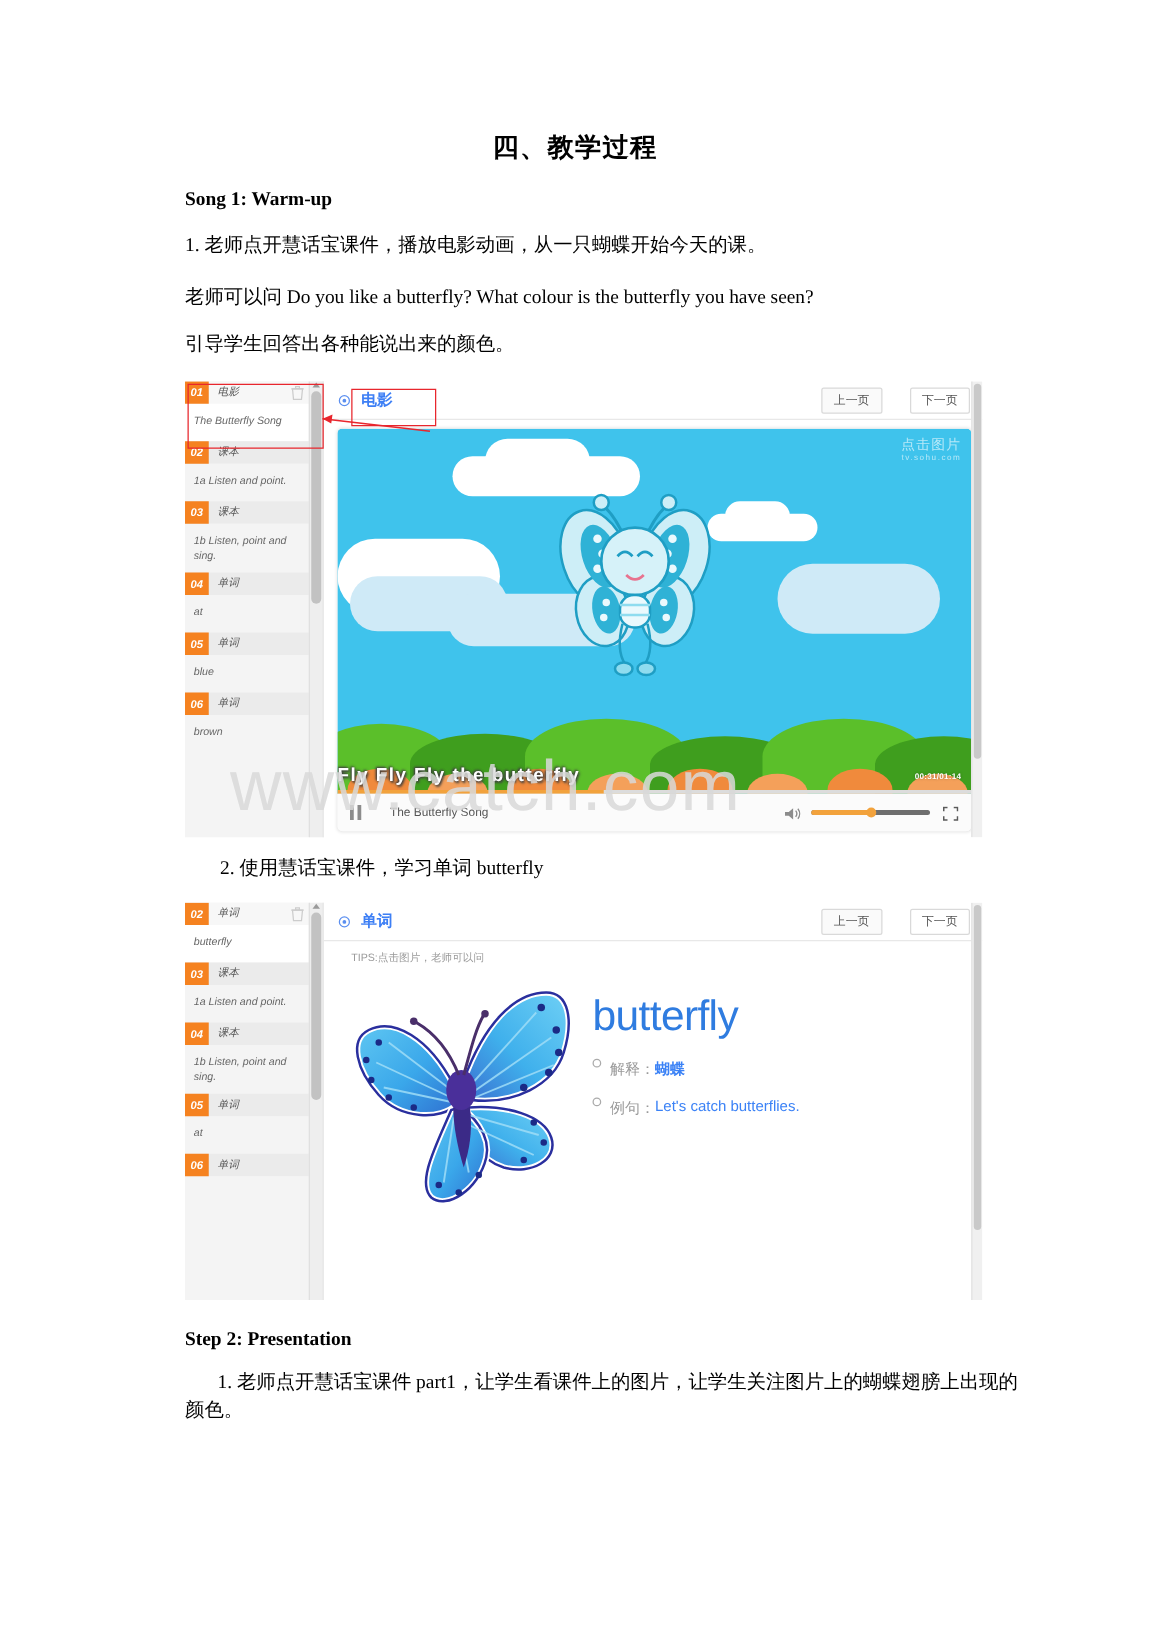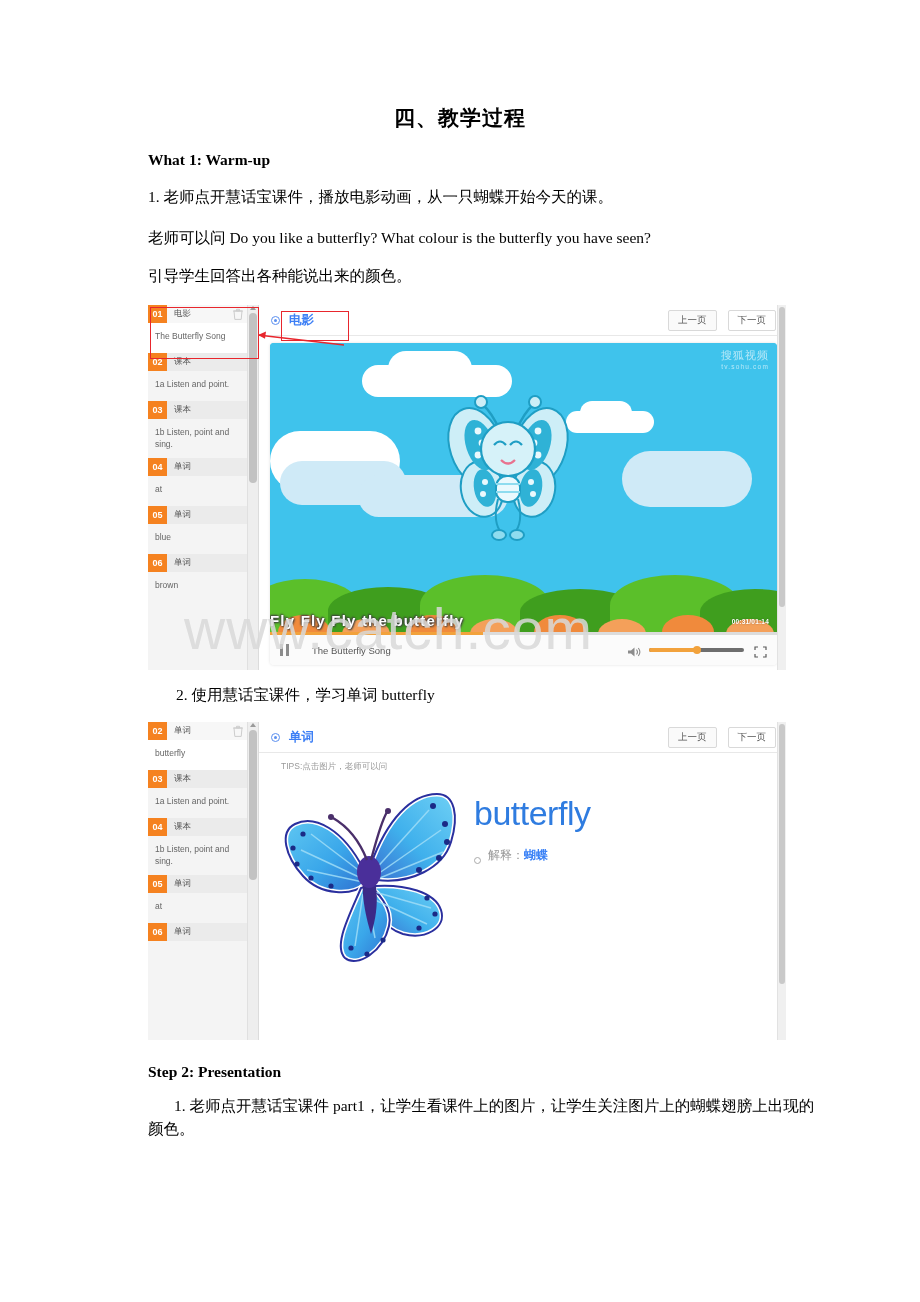--- a/index.html
+++ b/index.html
@@ -46,21 +46,21 @@
 
   
   .sidebar{
     width:110px;flex:0 0 110px;
     background:#f4f4f4;
     position:relative;
     border-right:1px solid #dcdcdc;
     overflow:hidden;
   }
   .sb-list{position:absolute;left:0;top:0;right:10px;}
-  .sb-item{position:relative;}
+  .sb-item{position:relative;font-style:italic;}
   .sb-head{
     display:flex;align-items:center;
     background:#ebebeb;
     height:18px;
   }
   .sb-num{
     background:#f58220;color:#fff;
     font-size:9px;font-weight:bold;
     width:19px;height:18px;line-height:18px;
     text-align:center;
@@ -123,21 +123,21 @@
     background:#5b8ff0;border-radius:50%;
   }
   .head-title{
     font-size:12.5px;font-weight:bold;color:#3d7ff5;
     font-family:"Liberation Sans", sans-serif;
     flex:1 1 auto;
   }
   .pg-btn{
     font-size:9.5px;color:#555;
     border:1px solid #d9d9d9;border-radius:2px;
-    padding:3px 9px;margin-left:11px;
+    padding:3px 9px;margin-left:22px;
     background:#fafafa;
     font-family:"Liberation Sans", sans-serif;
   }
   .pg-btn.alt{background:#fff;}
 
   
   .redbox{position:absolute;border:1.6px solid #e8262d;box-sizing:border-box;}
   .arrow-svg{position:absolute;left:0;top:0;pointer-events:none;}
 
   
@@ -208,21 +208,21 @@
   .card-img{width:215px;flex:0 0 215px;position:relative;height:210px;}
   .card-txt{flex:1 1 auto;padding-top:26px;}
   .w-word{
     font-size:34px;color:#2f7ce0;
     font-family:"Liberation Sans", sans-serif;
     letter-spacing:-0.5px;
   }
   .w-line{
     font-size:12px;color:#444;margin-top:14px;
     font-family:Liberation Sans, sans-serif;
-    display:flex;align-items:flex-end;
+    display:flex;align-items:flex-start;
   }
   .w-bullet{
     width:5px;height:5px;border:1px solid #aaa;border-radius:50%;
     display:inline-block;margin-right:7px;flex:0 0 5px;
   }
   .w-lab{color:#9a9a9a;}
   .w-val{color:#3b82f6;}
   .w-val.b{font-weight:bold;}
 
   
@@ -242,21 +242,21 @@
     white-space:nowrap;
   }
 </style>
 </head>
 <body>
 
 <div class="page">
 
   <div class="doc-title">四、教学过程</div>
 
-  <div class="p bold" style="left:148px;top:148px;">What 1: Warm-up</div>
+  <div class="p bold" style="left:148px;top:148px;">Song 1: Warm-up</div>
   <div class="p" style="left:148px;top:185px;">1. 老师点开慧话宝课件，播放电影动画，从一只蝴蝶开始今天的课。</div>
   <div class="p" style="left:148px;top:264px;">引导学生回答出各种能说出来的颜色。</div>
   <div class="p" style="left:148px;top:226px;">老师可以问 Do you like a butterfly? What colour is the butterfly you have seen?</div>
 
   <div class="shot" id="shot1" style="left:148px;top:305px;width:638px;height:365px;">
     <div class="inner">
 
       <div class="sidebar">
         <div class="sb-list" id="s1-list">
             <div class="sb-item active">
@@ -389,21 +389,21 @@
 
               <rect x="58" y="89" width="24" height="26" rx="11" fill="#eaf9fd" stroke="#1f9ec4" stroke-width="2"></rect>
               <path d="M58 97 h24 M58 105 h24" stroke="#8fdcef" stroke-width="2"></path>
               <path d="M60 112 C 56 128 58 138 62 144" stroke="#1f9ec4" stroke-width="2" fill="none"></path>
               <path d="M80 112 C 84 128 82 138 78 144" stroke="#1f9ec4" stroke-width="2" fill="none"></path>
               <ellipse cx="61" cy="148" rx="7" ry="5" fill="#8fdcef" stroke="#1f9ec4" stroke-width="2"></ellipse>
               <ellipse cx="79" cy="148" rx="7" ry="5" fill="#8fdcef" stroke="#1f9ec4" stroke-width="2"></ellipse>
             </svg>
 
             <div class="sohu">
-              <div class="s1">搜狐视频</div>
+              <div class="s1">点击图片</div>
               <div class="s2">tv.sohu.com</div>
             </div>
 
             <div class="sub">Fly Fly Fly the butterfly</div>
             <div class="vtime">00:31/01:14</div>
           </div>
 
           <div class="progress">
             <div class="fill"></div>
           </div>
@@ -579,20 +579,25 @@
               <circle cx="129" cy="43" r="3" fill="#4a2f6a"></circle>
             </svg>
           </div>
           <div class="card-txt">
             <div class="w-word">butterfly</div>
             <div class="w-line">
               <span class="w-bullet"></span>
               <span class="w-lab">解释：</span>
               <span class="w-val b">蝴蝶</span>
             </div>
+            <div class="w-line">
+              <span class="w-bullet"></span>
+              <span class="w-lab">例句：</span>
+              <span class="w-val">Let's catch butterflies.</span>
+            </div>
           </div>
         </div>
 
         <div class="right-scroll">
           <div class="th" style="height:260px;"></div>
         </div>
       </div>
     </div>
   </div>
 

